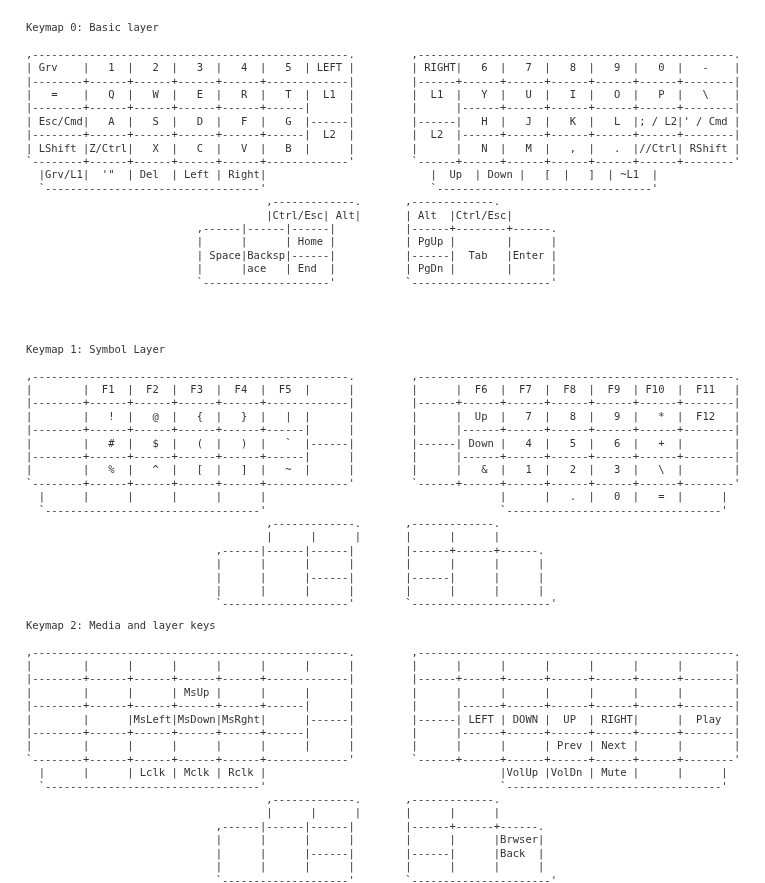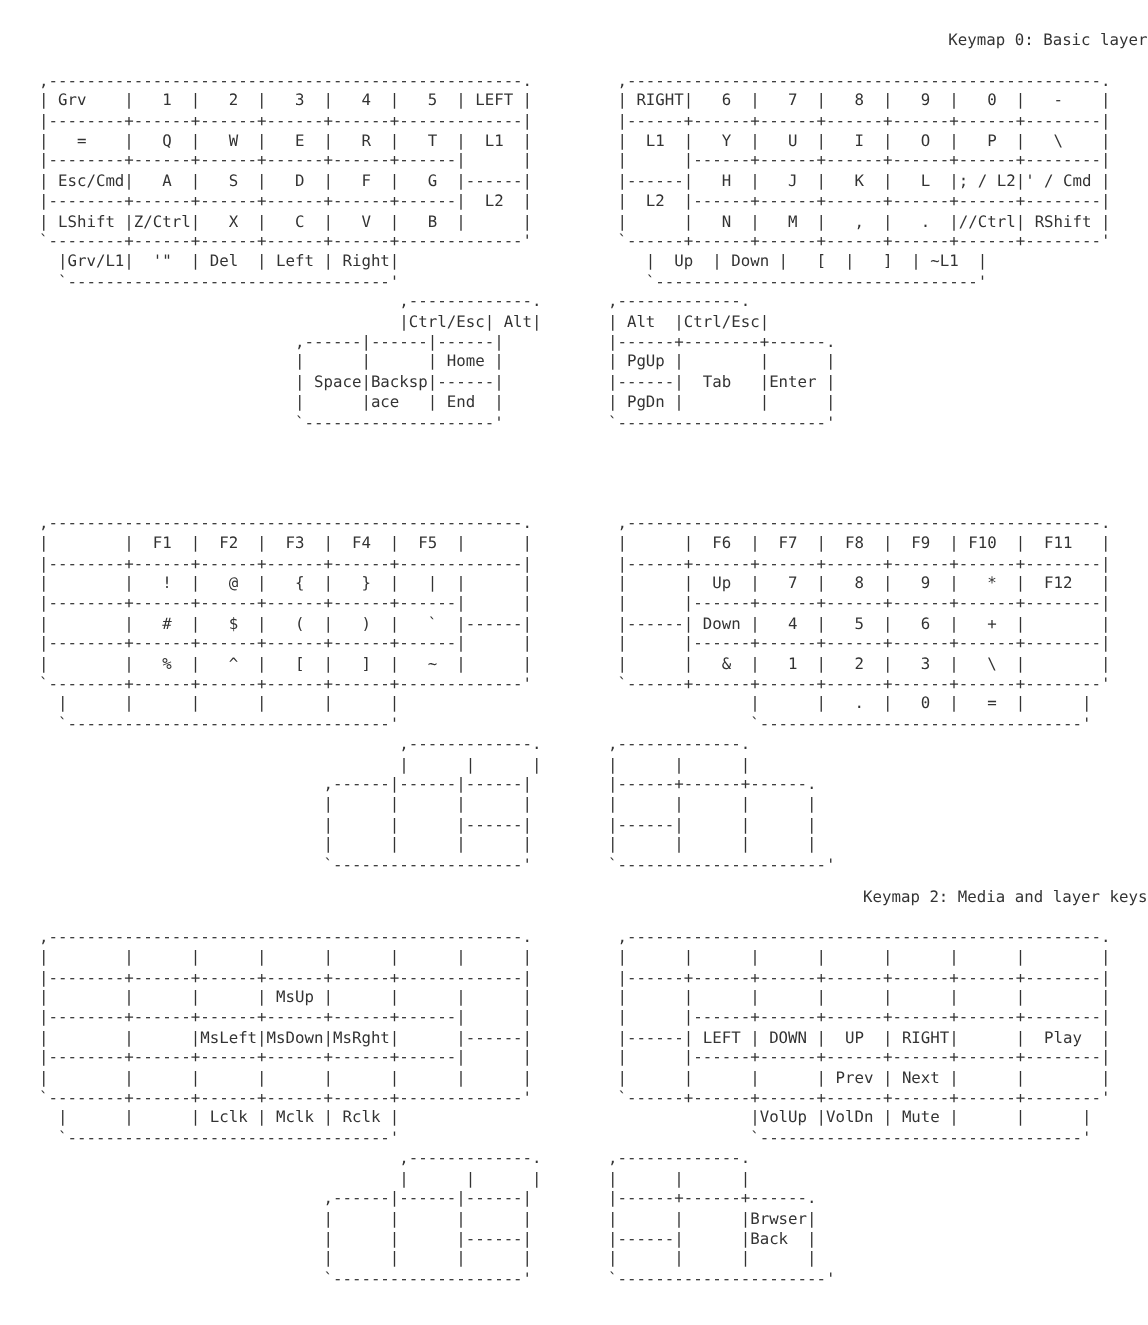--- a/index.html
+++ b/index.html
@@ -24,21 +24,20 @@
     margin: 0;
   }
   #section-0 { margin-bottom: 53.6px; }
   #section-1 { margin-bottom: 8px; }
   #section-2 { margin-bottom: 0; }
   .keymap-title {
     white-space: pre;
     font-weight: normal;
     font-size: inherit;
     margin: 0;
-    text-align: right;
   }
   .keymap-art {
     font-family: inherit;
     font-size: inherit;
     line-height: inherit;
     white-space: pre;
     margin: 13.4px 0 0 0;
   }
 </style>
 </head>
@@ -62,20 +61,21 @@
                                       ,-------------.       ,-------------.
                                       |Ctrl/Esc| Alt|       | Alt  |Ctrl/Esc|
                            ,------|------|------|           |------+--------+------.
                            |      |      | Home |           | PgUp |        |      |
                            | Space|Backsp|------|           |------|  Tab   |Enter |
                            |      |ace   | End  |           | PgDn |        |      |
                            `--------------------'           `----------------------'</pre>
   </section>
 
   <section class="keymap-section" id="section-1">
+    <div class="keymap-title">Keymap 1: Symbol Layer</div>
     <pre class="keymap-art">,--------------------------------------------------.         ,--------------------------------------------------.
 |        |  F1  |  F2  |  F3  |  F4  |  F5  |      |         |      |  F6  |  F7  |  F8  |  F9  | F10  |  F11   |
 |--------+------+------+------+------+-------------|         |------+------+------+------+------+------+--------|
 |        |   !  |   @  |   {  |   }  |   |  |      |         |      |  Up  |   7  |   8  |   9  |   *  |  F12   |
 |--------+------+------+------+------+------|      |         |      |------+------+------+------+------+--------|
 |        |   #  |   $  |   (  |   )  |   `  |------|         |------| Down |   4  |   5  |   6  |   +  |        |
 |--------+------+------+------+------+------|      |         |      |------+------+------+------+------+--------|
 |        |   %  |   ^  |   [  |   ]  |   ~  |      |         |      |   &amp;  |   1  |   2  |   3  |   \  |        |
 `--------+------+------+------+------+-------------'         `------+------+------+------+------+------+--------'
   |      |      |      |      |      |                                     |      |   .  |   0  |   =  |      |

